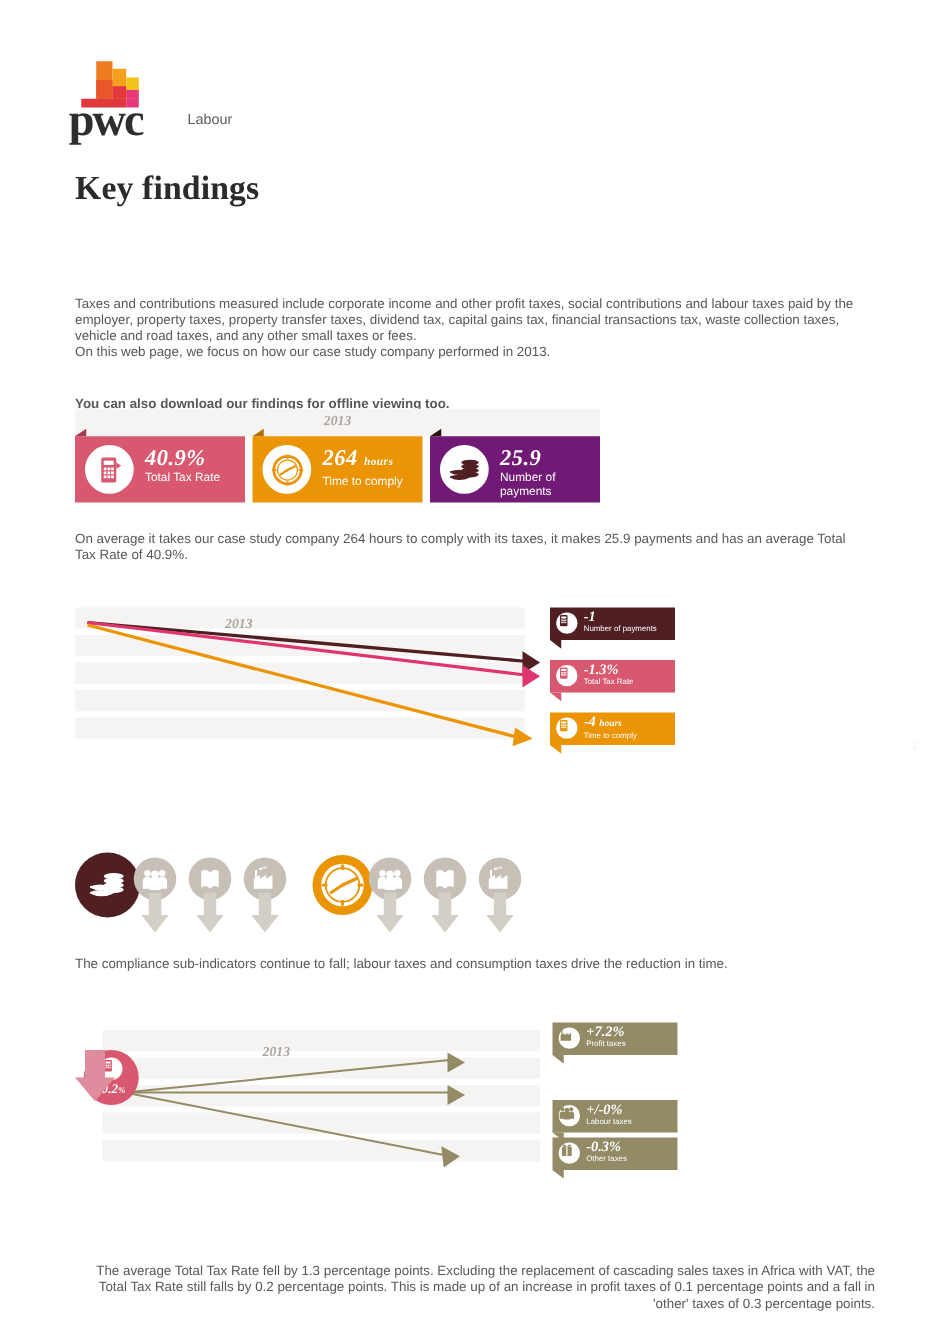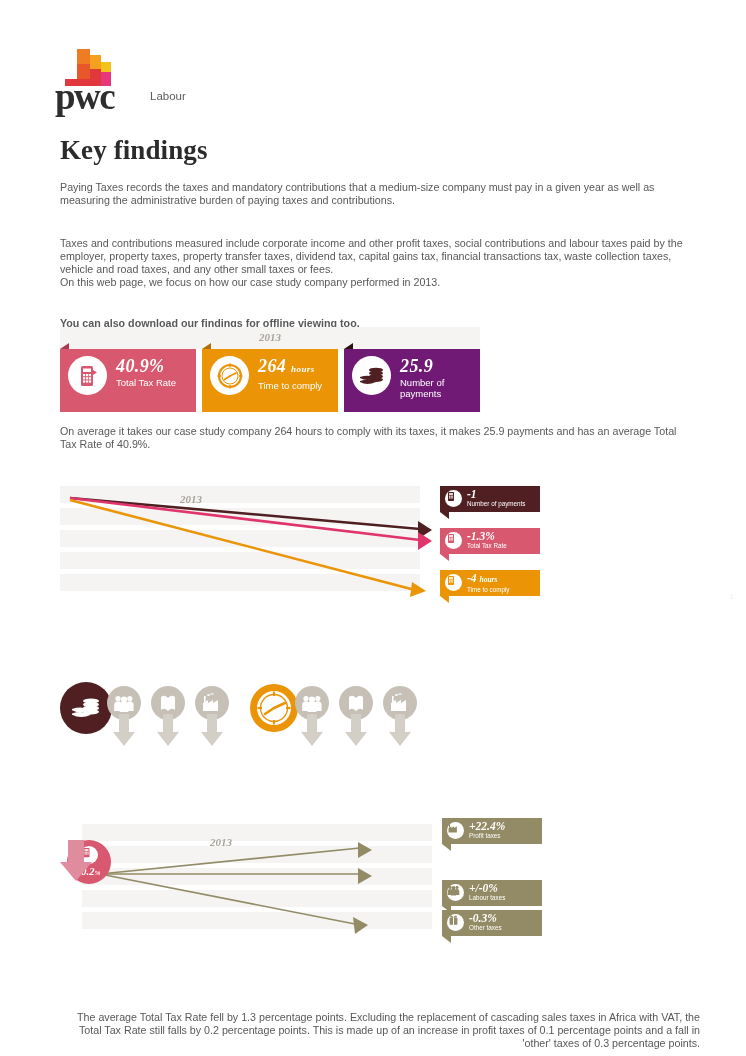--- a/index.html
+++ b/index.html
@@ -59,21 +59,21 @@
   .yearband {
     position:absolute; left:0; top:0; width:420px; height:22px;
     background:#f5f4f2;
   }
   .yearband span {
     position:absolute; left:0; right:0; top:4px; text-align:center;
     font-family:"Liberation Serif", serif; font-style:italic; font-weight:700;
     font-size:11px; color:#a9a49b;
   }
   .mcard {
-    position:absolute; top:22px; height:63px; color:#fff;
+    position:absolute; top:22px; height:53px; color:#fff;
     display:flex; align-items:center;
   }
   .mcard::before{
     content:""; position:absolute; left:0; top:-6px;
     border-left:9px solid transparent; border-right:0 solid transparent;
     border-bottom:6px solid rgba(0,0,0,0.45);
   }
   .mcard.c1 { left:0px;   width:136px; background:#d8596f; }
   .mcard.c1::before { border-bottom-color:#a8394f; }
   .mcard.c2 { left:142px; width:136px; background:#ea9406; }
@@ -205,21 +205,20 @@
         <i class="m6"></i>
         <i class="m7"></i>
         <i class="m8"></i>
     </div>
   </div>
   <div class="pwc-word">pwc</div>
   <div class="global-label">Labour</div>
 
   <h1 class="page-title">Key findings</h1>
 
-  <p class="para p1">Paying Taxes records the taxes and mandatory contributions that a medium-size company must pay in a given year as well as measuring the administrative burden of paying taxes and contributions.</p>
   <p class="para p2">Taxes and contributions measured include corporate income and other profit taxes, social contributions and labour taxes paid by the employer, property taxes, property transfer taxes, dividend tax, capital gains tax, financial transactions tax, waste collection taxes, vehicle and road taxes, and any other small taxes or fees.</p>
   <p class="para p3">On this web page, we focus on how our case study company performed in 2013.</p>
   <p class="para p4">You can also download our findings for offline viewing too.</p>
 
   <div class="ig ig1">
     <div class="yearband">
       <span>2013</span>
     </div>
 
     <div class="mcard c1">
@@ -499,20 +498,21 @@
             </g>
           </svg>
         </div>
         <svg class="pinarrow" viewBox="0 0 22 34">
           <path d="M6 0 h10 v18 h6 l-11 14 l-11 -14 h6 z" fill="#d4cfc6"></path>
         </svg>
       </div>
     </div>
   </div>
 
+  <p class="para cap3">The compliance sub-indicators continue to fall; labour taxes and consumption taxes drive the reduction in time.</p>
 
   <div class="ig ig4">
     <div class="stripes">
       <i style="top:0px"></i>
         <i style="top:22px"></i>
         <i style="top:44px"></i>
       <i style="top:66px"></i>
         <i style="top:88px"></i>
     </div>
     <div class="yr">2013</div>
@@ -556,21 +556,21 @@
     <div class="tag t1">
       <div class="tdisc">
         <svg width="13" height="12" viewBox="0 0 13 12">
           <g fill="#938b65">
             <path d="M1.5 10.5 v-4.5 l2.8 -1.7 v1.7 l2.8 -1.7 v1.7 l2.8 -1.7 v6.2 z"></path>
             <rect x="2" y="1.8" width="1" height="3.4"></rect>
           </g>
         </svg>
       </div>
       <div class="ttxt">
-        <div class="tval">+22.4%</div>
+        <div class="tval">+7.2%</div>
         <div class="tlab">Profit taxes</div>
       </div>
     </div>
 
     <div class="tag t2">
       <div class="tdisc">
         <svg width="13" height="12" viewBox="0 0 13 12">
           <g fill="#938b65">
             <circle cx="3" cy="3.4" r="1.6"></circle>
               <path d="M0.7 11 v-3.6 a2.3 2.3 0 0 1 4.6 0 v3.6 z"></path>

